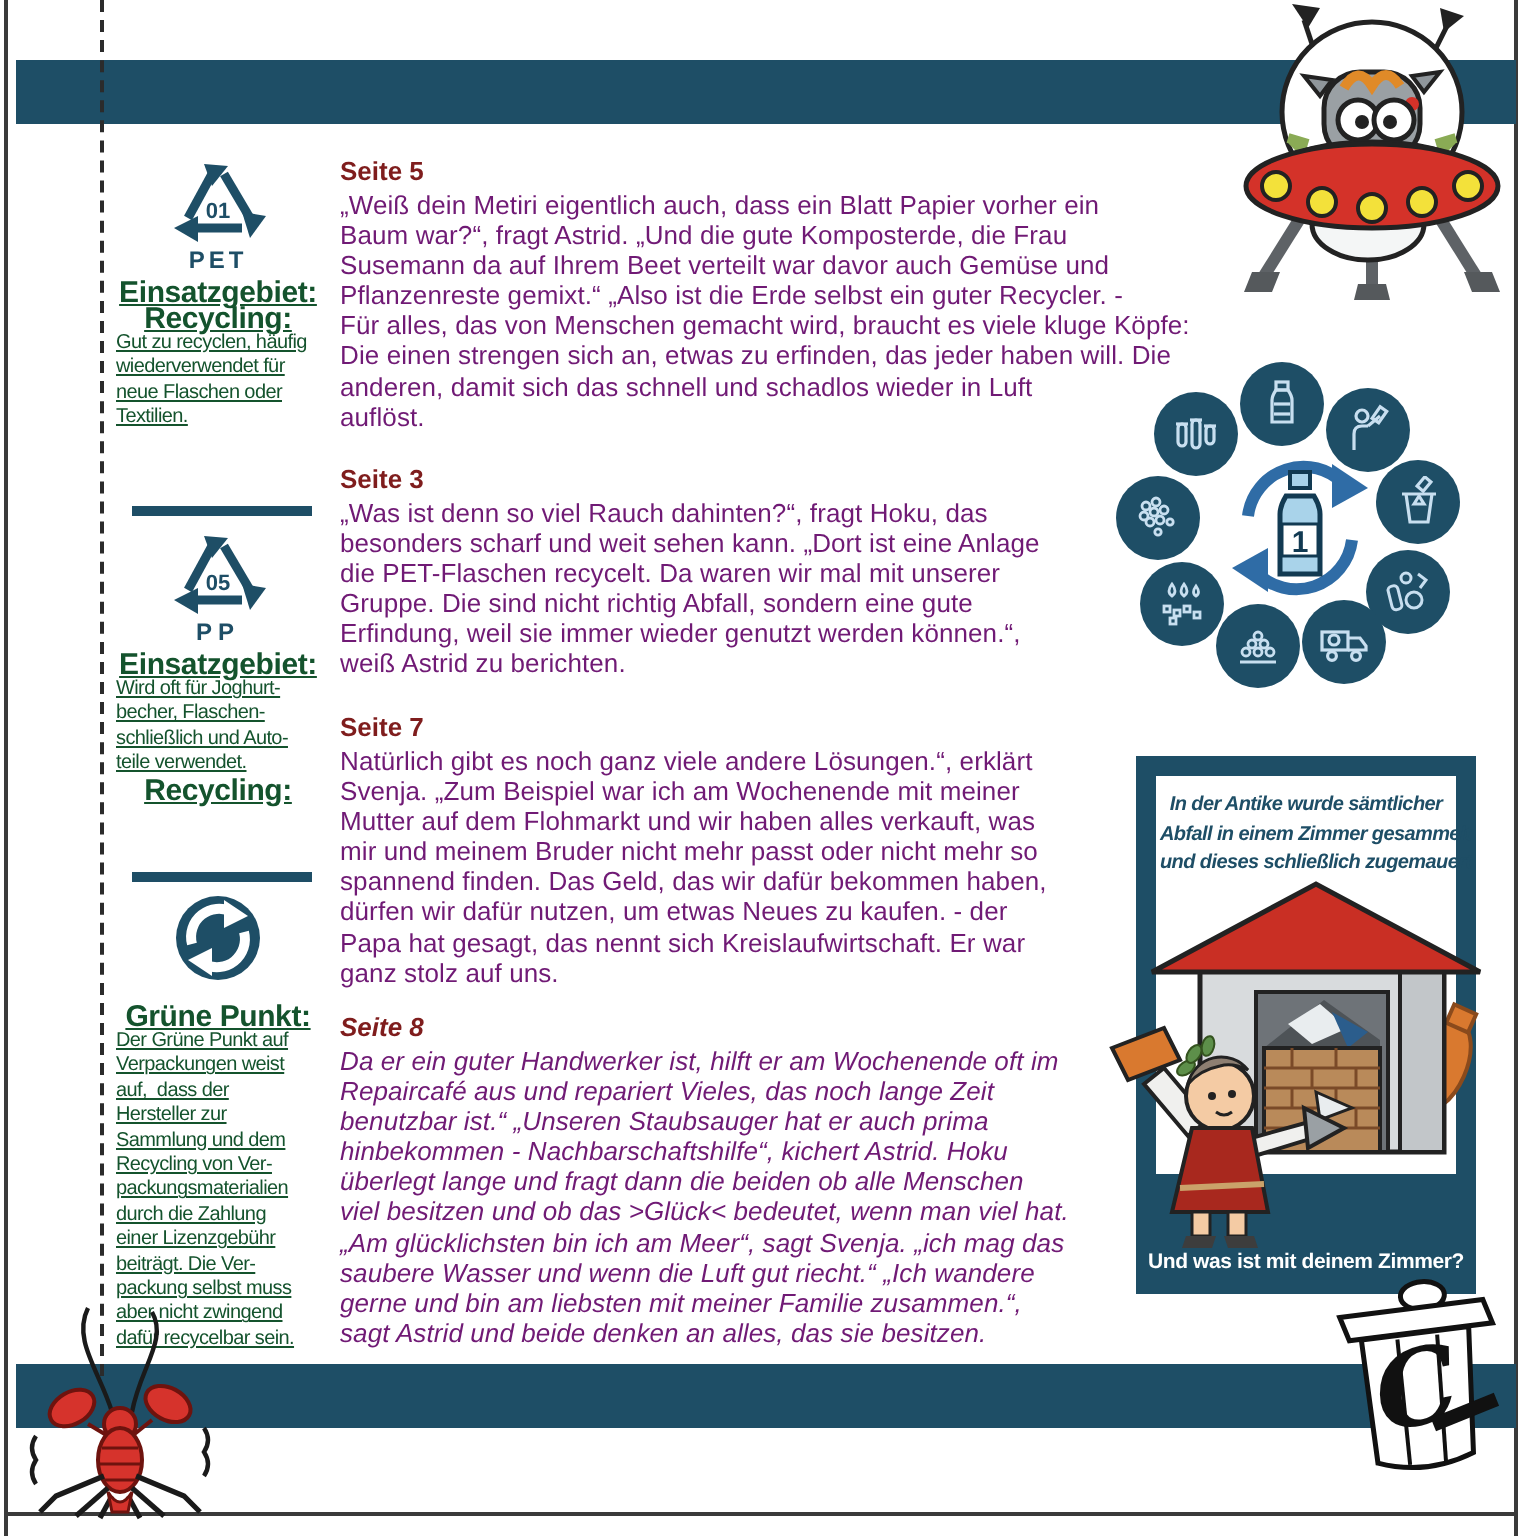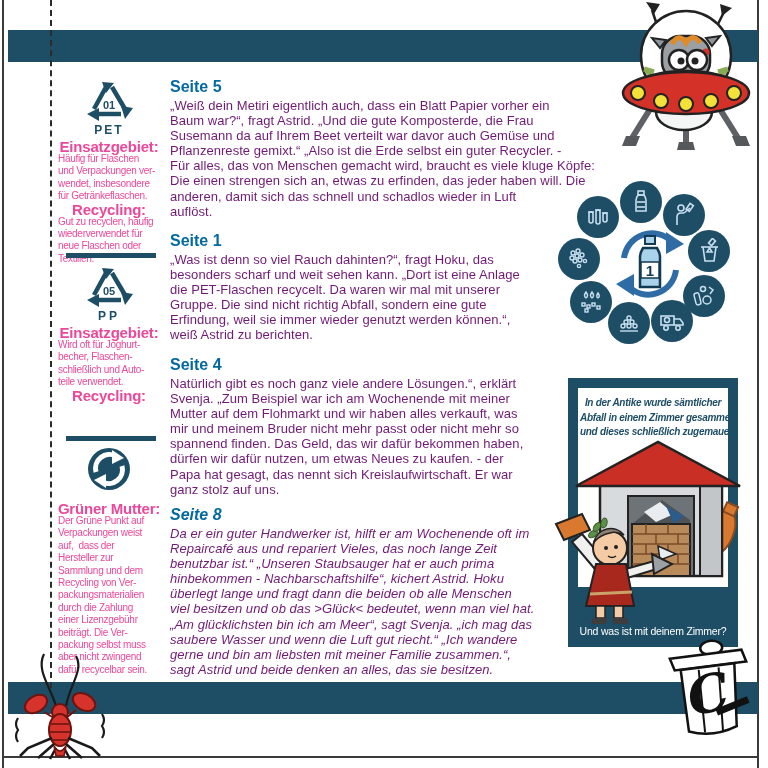--- a/index.html
+++ b/index.html
@@ -3,43 +3,43 @@
 <meta charset="utf-8">
 <style>
   html,body{margin:0;padding:0;}
   .page{position:relative;width:768px;height:768px;background:#ffffff;overflow:hidden;
         font-family:"Liberation Sans", sans-serif;}
   .pborder{position:absolute;background:#3a3a3a;}
   .bar{position:absolute;left:8px;width:750px;height:32px;background:#1e4e66;}
   .cutline{position:absolute;left:50px;top:0;height:688px;width:0;border-left:2.5px dashed #2b2b2b;}
 
   
-  .side-sec{position:absolute;left:55px;width:108px;text-align:center;color:#ec4899;}
+  .side-sec{position:absolute;left:55px;width:108px;text-align:center;color:#14532d;text-decoration:underline;}
   .side-label{font-weight:bold;font-size:15px;line-height:13px;letter-spacing:-0.2px;}
   .side-body{font-size:10px;line-height:12.4px;letter-spacing:-0.3px;white-space:pre;text-align:left;padding-left:3px;}
   .divider{position:absolute;left:66px;width:90px;height:5px;background:#1e4e66;}
   .symwrap{display:block;margin:0 auto 2px auto;}
 
   
   .sec{position:absolute;left:170px;width:445px;}
-  .sec h3{margin:0 0 2px 0;font-size:16px;color:#0369a1;}
+  .sec h3{margin:0 0 2px 0;font-size:13px;color:#7f1d1d;}
   .m-body{font-size:13px;line-height:15.1px;color:#701a75;white-space:pre;letter-spacing:0.05px;}
 
   
   .ring-circle{position:absolute;width:42px;height:42px;border-radius:50%;background:#1e4e66;
                display:flex;align-items:center;justify-content:center;}
   .cycle-center{position:absolute;left:612px;top:224px;}
 
   
   .poster{position:absolute;left:568px;top:378px;width:170px;height:269px;background:#1e4e66;}
   .poster-inner{position:absolute;left:10px;top:10px;width:150px;height:199px;background:#ffffff;}
   .poster-caption{position:absolute;left:2px;top:8px;width:146px;text-align:center;color:#1e4e66;
                   font-weight:bold;font-size:10px;line-height:14.5px;letter-spacing:-0.3px;white-space:pre;font-style:italic;}
   .poster-question{position:absolute;left:2px;bottom:10px;width:166px;text-align:center;color:#ffffff;
-                   font-weight:normal;font-size:10.5px;letter-spacing:-0.2px;}
+                   font-weight:bold;font-size:10.5px;letter-spacing:-0.2px;}
   .scene{position:absolute;left:548px;top:428px;z-index:4;}
 
   .art{position:absolute;}
   .z3{z-index:3;}
 </style>
 </head>
 <body>
 
 <div class="page">
 
@@ -61,24 +61,20 @@
       </g>
       <g fill="#1e4e66">
         <polygon points="18,32 6,38 18,45"></polygon>
           <polygon points="21,6 33,7 25,17"></polygon>
           <polygon points="40,30 52,32 44,43"></polygon>
         <text x="28" y="33" text-anchor="middle" font-size="11" font-weight="bold" font-family="Liberation Sans, sans-serif">01</text>
         <text x="28" y="58" text-anchor="middle" font-size="12" font-weight="bold" letter-spacing="2" font-family="Liberation Sans, sans-serif">PET</text>
       </g>
     </svg>
     <div class="side-label">Einsatzgebiet:</div>
-    <div class="side-body">Häufig für Flaschen
-und Verpackungen ver-
-wendet, insbesondere
-für Getränkeflaschen.</div>
     <div class="side-label">Recycling:</div>
     <div class="side-body">Gut zu recyclen, häufig
 wiederverwendet für
 neue Flaschen oder
 Textilien.</div>
   </div>
 
   <div class="divider" style="top:253px;"></div>
 
   <div class="side-sec" style="top:262px;">
@@ -107,21 +103,21 @@
   <div class="divider" style="top:436px;"></div>
 
   <div class="side-sec" style="top:446px;">
     <svg class="symwrap" width="46" height="46" viewBox="0 0 46 46">
       <circle cx="23" cy="23" r="21" fill="#1e4e66"></circle>
       <path d="M10 26 A14 14 0 0 1 30 10" stroke="#ffffff" stroke-width="5" fill="none"></path>
       <polygon points="26,4 38,12 26,18" fill="#ffffff"></polygon>
       <path d="M36 20 A14 14 0 0 1 16 36" stroke="#ffffff" stroke-width="5" fill="none"></path>
       <polygon points="20,42 8,34 20,28" fill="#ffffff"></polygon>
     </svg>
-    <div class="side-label" style="margin-top:10px;">Grüner Mutter:</div>
+    <div class="side-label" style="margin-top:10px;">Grüne Punkt:</div>
     <div class="side-body">Der Grüne Punkt auf
 Verpackungen weist
 auf,  dass der
 Hersteller zur
 Sammlung und dem
 Recycling von Ver-
 packungsmaterialien
 durch die Zahlung
 einer Lizenzgebühr
 beiträgt. Die Ver-
@@ -135,30 +131,30 @@
     <div class="m-body">„Weiß dein Metiri eigentlich auch, dass ein Blatt Papier vorher ein
 Baum war?“, fragt Astrid. „Und die gute Komposterde, die Frau
 Susemann da auf Ihrem Beet verteilt war davor auch Gemüse und
 Pflanzenreste gemixt.“ „Also ist die Erde selbst ein guter Recycler. -
 Für alles, das von Menschen gemacht wird, braucht es viele kluge Köpfe:
 Die einen strengen sich an, etwas zu erfinden, das jeder haben will. Die
 anderen, damit sich das schnell und schadlos wieder in Luft
 auflöst.</div>
   </div>
   <div class="sec" style="top:232px;">
-    <h3>Seite 1</h3>
+    <h3>Seite 3</h3>
     <div class="m-body">„Was ist denn so viel Rauch dahinten?“, fragt Hoku, das
 besonders scharf und weit sehen kann. „Dort ist eine Anlage
 die PET-Flaschen recycelt. Da waren wir mal mit unserer
 Gruppe. Die sind nicht richtig Abfall, sondern eine gute
 Erfindung, weil sie immer wieder genutzt werden können.“,
 weiß Astrid zu berichten.</div>
   </div>
   <div class="sec" style="top:356px;">
-    <h3>Seite 4</h3>
+    <h3>Seite 7</h3>
     <div class="m-body">Natürlich gibt es noch ganz viele andere Lösungen.“, erklärt
 Svenja. „Zum Beispiel war ich am Wochenende mit meiner
 Mutter auf dem Flohmarkt und wir haben alles verkauft, was
 mir und meinem Bruder nicht mehr passt oder nicht mehr so
 spannend finden. Das Geld, das wir dafür bekommen haben,
 dürfen wir dafür nutzen, um etwas Neues zu kaufen. - der
 Papa hat gesagt, das nennt sich Kreislaufwirtschaft. Er war
 ganz stolz auf uns.</div>
   </div>
   <div class="sec" style="top:506px;font-style:italic;">

